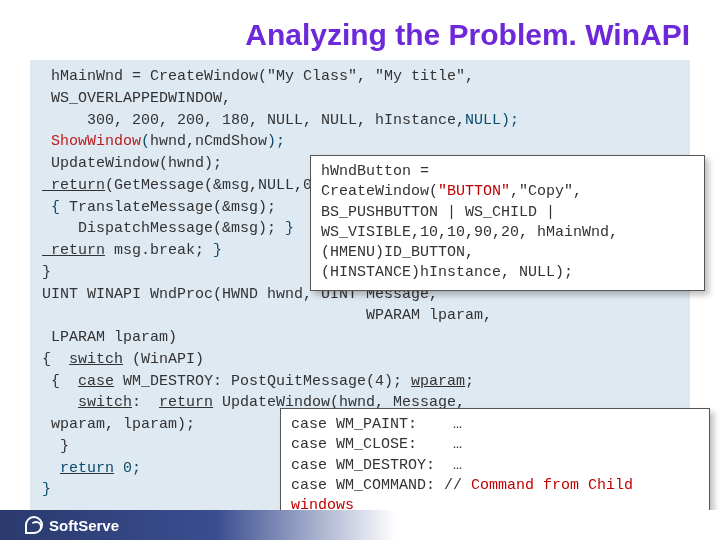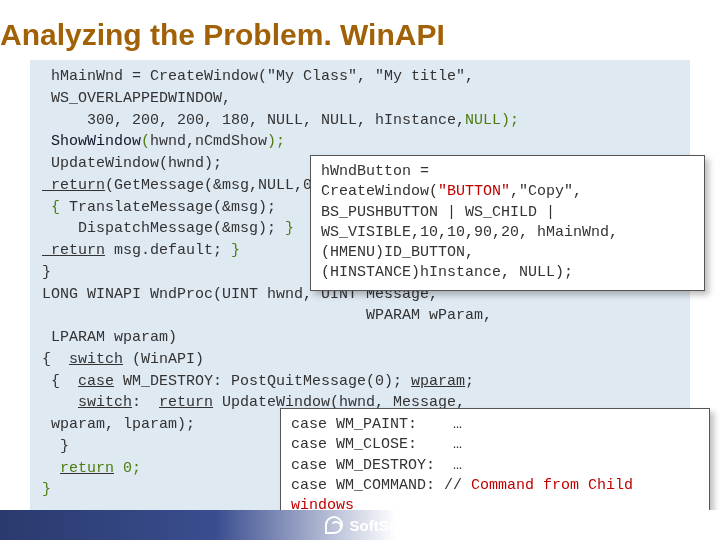--- a/index.html
+++ b/index.html
@@ -6,38 +6,39 @@
   body {
     width: 720px; height: 540px;
     font-family: Arial, Helvetica, sans-serif;
     background: #fff;
     position: relative;
     overflow: hidden;
   }
   .title {
     position: absolute;
     top: 18px; left: 0; right: 30px;
+    text-align: right;
     font-size: 30px;
     font-weight: bold;
-    color: #a16207;
+    color: #6d28d9;
   }
   .code-block {
     position: absolute;
     left: 30px; top: 60px;
     width: 660px; height: 450px;
     background: #dfe9f2;
     padding: 6px 12px;
     font-family: "Courier New", monospace;
     font-size: 15px;
     color: #333;
     line-height: 1.45;
     white-space: pre;
   }
-  .code-block .red { color: #0f172a; }
-  .code-block .green { color: #4d7c0f; }
+  .code-block .red { color: #b91c1c; }
+  .code-block .green { color: #0c4a6e; }
   .code-block u { text-decoration: underline; }
   .callout {
     position: absolute;
     background: #fff;
     border: 1.5px solid #555;
     box-shadow: 4px 4px 6px rgba(0,0,0,0.25);
     font-family: "Courier New", monospace;
     font-size: 15px;
     color: #333;
     padding: 6px 10px;
@@ -51,21 +52,20 @@
     position: absolute;
     left: 0; bottom: 0;
     width: 100%; height: 30px;
     background: linear-gradient(90deg, #2a3a6e 0%, #3a4d8f 30%, #ffffff 55%);
     display: flex;
     align-items: center;
     padding-left: 25px;
     color: #fff;
     font-size: 15px;
     font-weight: bold;
-    justify-content: center;
   }
   .footer .swirl {
     width: 18px; height: 18px;
     border: 2px solid #fff;
     border-radius: 50% 50% 50% 0;
     margin-right: 6px;
     position: relative;
   }
   .footer .swirl::after{
     content:""; position:absolute; left:3px; top:3px;
@@ -79,27 +79,27 @@
 <div class="title">Analyzing the Problem. WinAPI</div>
 
 <div class="code-block"><span> hMainWnd = CreateWindow("My Class", "My title",</span>
 <span> WS_OVERLAPPEDWINDOW,</span>
 <span>     300, 200, 200, 180, NULL, NULL, hInstance,</span><span class="green">NULL);</span>
 <span class="red"> ShowWindow</span><span class="green">(</span><span>hwnd,nCmdShow</span><span class="green">);</span>
 <span> UpdateWindow(hwnd);</span>
 <u><span> return</span></u><span>(GetMessage(&amp;msg,NULL,0,0))</span>
 <span class="green"> { </span><span>TranslateMessage(&amp;msg);</span>
 <span>    DispatchMessage(&amp;msg);</span><span class="green"> }</span>
-<u><span> return</span></u><span> msg.default;</span><span class="green"> }</span>
+<u><span> return</span></u><span> msg.break;</span><span class="green"> }</span>
 <span>}</span>
-<span>LONG WINAPI WndProc(UINT hwnd, UINT Message,</span>
-<span>                                    WPARAM wParam,</span>
-<span> LPARAM wparam)</span>
+<span>UINT WINAPI WndProc(HWND hwnd, UINT Message,</span>
+<span>                                    WPARAM lparam,</span>
+<span> LPARAM lparam)</span>
 <span>{  </span><u><span>switch</span></u><span> (WinAPI)</span>
-<span> {  </span><u><span>case</span></u><span> WM_DESTROY: PostQuitMessage(0); </span><u><span>wparam</span></u><span>;</span>
+<span> {  </span><u><span>case</span></u><span> WM_DESTROY: PostQuitMessage(4); </span><u><span>wparam</span></u><span>;</span>
 <span>    </span><u><span>switch</span></u><span>:  </span><u><span>return</span></u><span> UpdateWindow(hwnd, Message,</span>
 <span> wparam, lparam);</span>
 <span>  }</span>
 <span class="green">  </span><u><span class="green">return</span></u><span class="green"> 0;</span>
 <span class="green">}</span></div>
 
 <div class="callout callout-top"><span>hWndButton =
 CreateWindow(</span><span class="red">"BUTTON"</span><span>,"Copy",
 BS_PUSHBUTTON | WS_CHILD |
 WS_VISIBLE,10,10,90,20, hMainWnd,

